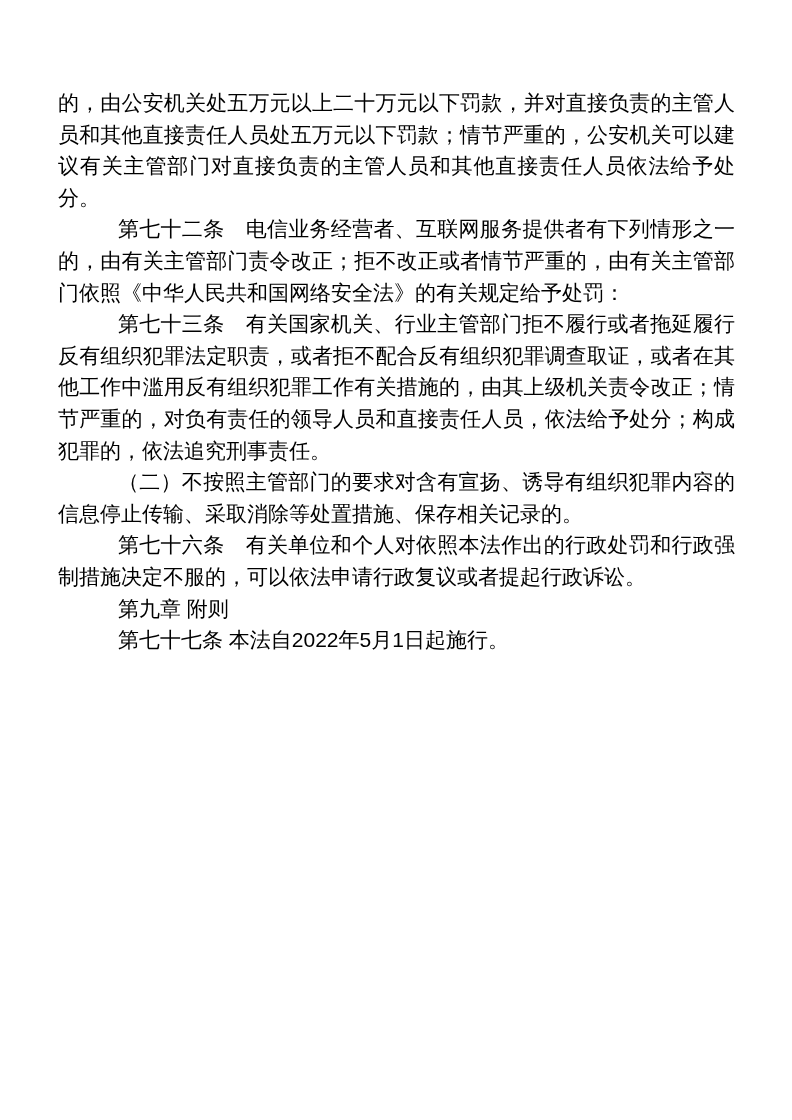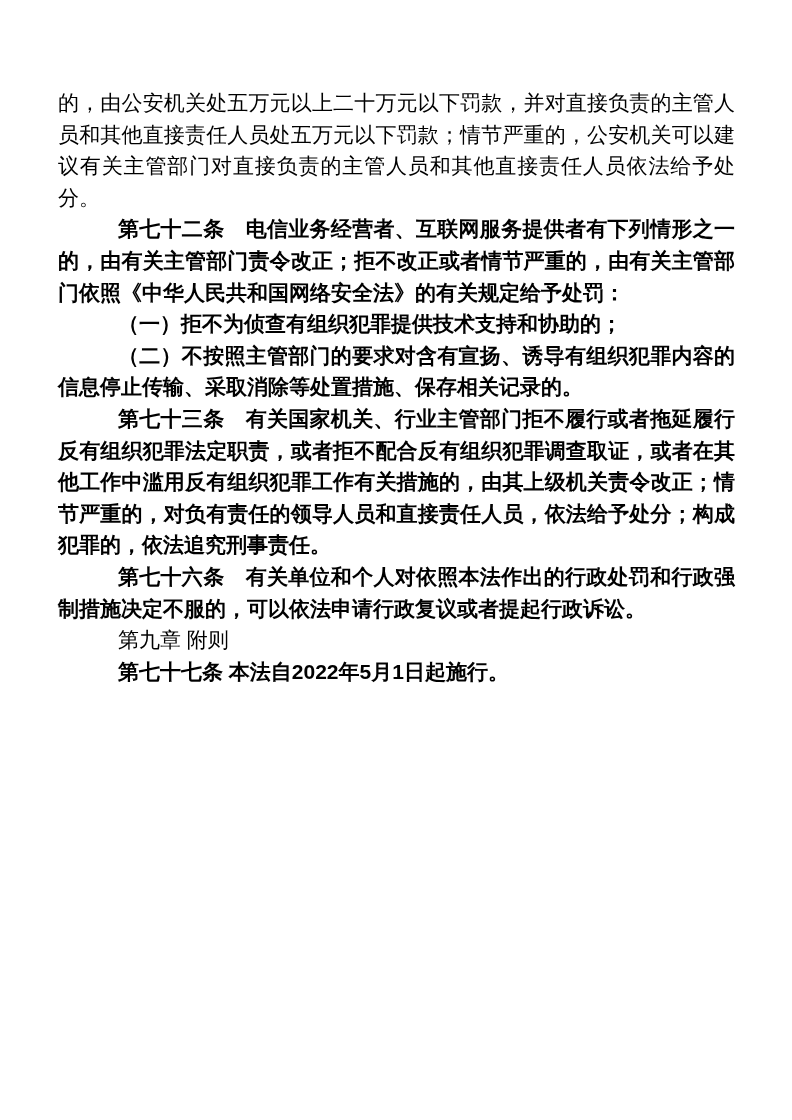--- a/index.html
+++ b/index.html
@@ -26,33 +26,31 @@
     text-align: justify;
     text-justify: inter-character;
     font-weight: 500;
   }
   .content p {
     margin: 0;
     padding: 0;
   }
   .content p.indent {
     text-indent: 60px;
-    font-weight: bold;
   }
   .content p.bold {
     font-weight: 400;
   }
 </style>
 </head>
 <body>
 
 <div class="page">
   <div class="content" id="document-body">
       <p class="">的，由公安机关处五万元以上二十万元以下罚款，并对直接负责的主管人员和其他直接责任人员处五万元以下罚款；情节严重的，公安机关可以建议有关主管部门对直接负责的主管人员和其他直接责任人员依法给予处分。</p>
       <p class="indent">第七十二条　电信业务经营者、互联网服务提供者有下列情形之一的，由有关主管部门责令改正；拒不改正或者情节严重的，由有关主管部门依照《中华人民共和国网络安全法》的有关规定给予处罚：</p>
-      <p class="indent">（一）拒不为侦查有组织犯罪提供技术支持和协助的；</p>
+      <p class="indent">第七十三条　有关国家机关、行业主管部门拒不履行或者拖延履行反有组织犯罪法定职责，或者拒不配合反有组织犯罪调查取证，或者在其他工作中滥用反有组织犯罪工作有关措施的，由其上级机关责令改正；情节严重的，对负有责任的领导人员和直接责任人员，依法给予处分；构成犯罪的，依法追究刑事责任。</p>
       <p class="indent">（二）不按照主管部门的要求对含有宣扬、诱导有组织犯罪内容的信息停止传输、采取消除等处置措施、保存相关记录的。</p>
-      <p class="indent">第七十三条　有关国家机关、行业主管部门拒不履行或者拖延履行反有组织犯罪法定职责，或者拒不配合反有组织犯罪调查取证，或者在其他工作中滥用反有组织犯罪工作有关措施的，由其上级机关责令改正；情节严重的，对负有责任的领导人员和直接责任人员，依法给予处分；构成犯罪的，依法追究刑事责任。</p>
       <p class="indent">第七十六条　有关单位和个人对依照本法作出的行政处罚和行政强制措施决定不服的，可以依法申请行政复议或者提起行政诉讼。</p>
       <p class="indent bold">第九章 附则</p>
       <p class="indent">第七十七条 本法自2022年5月1日起施行。</p>
     </div>
 </div>
 
 </body></html>

